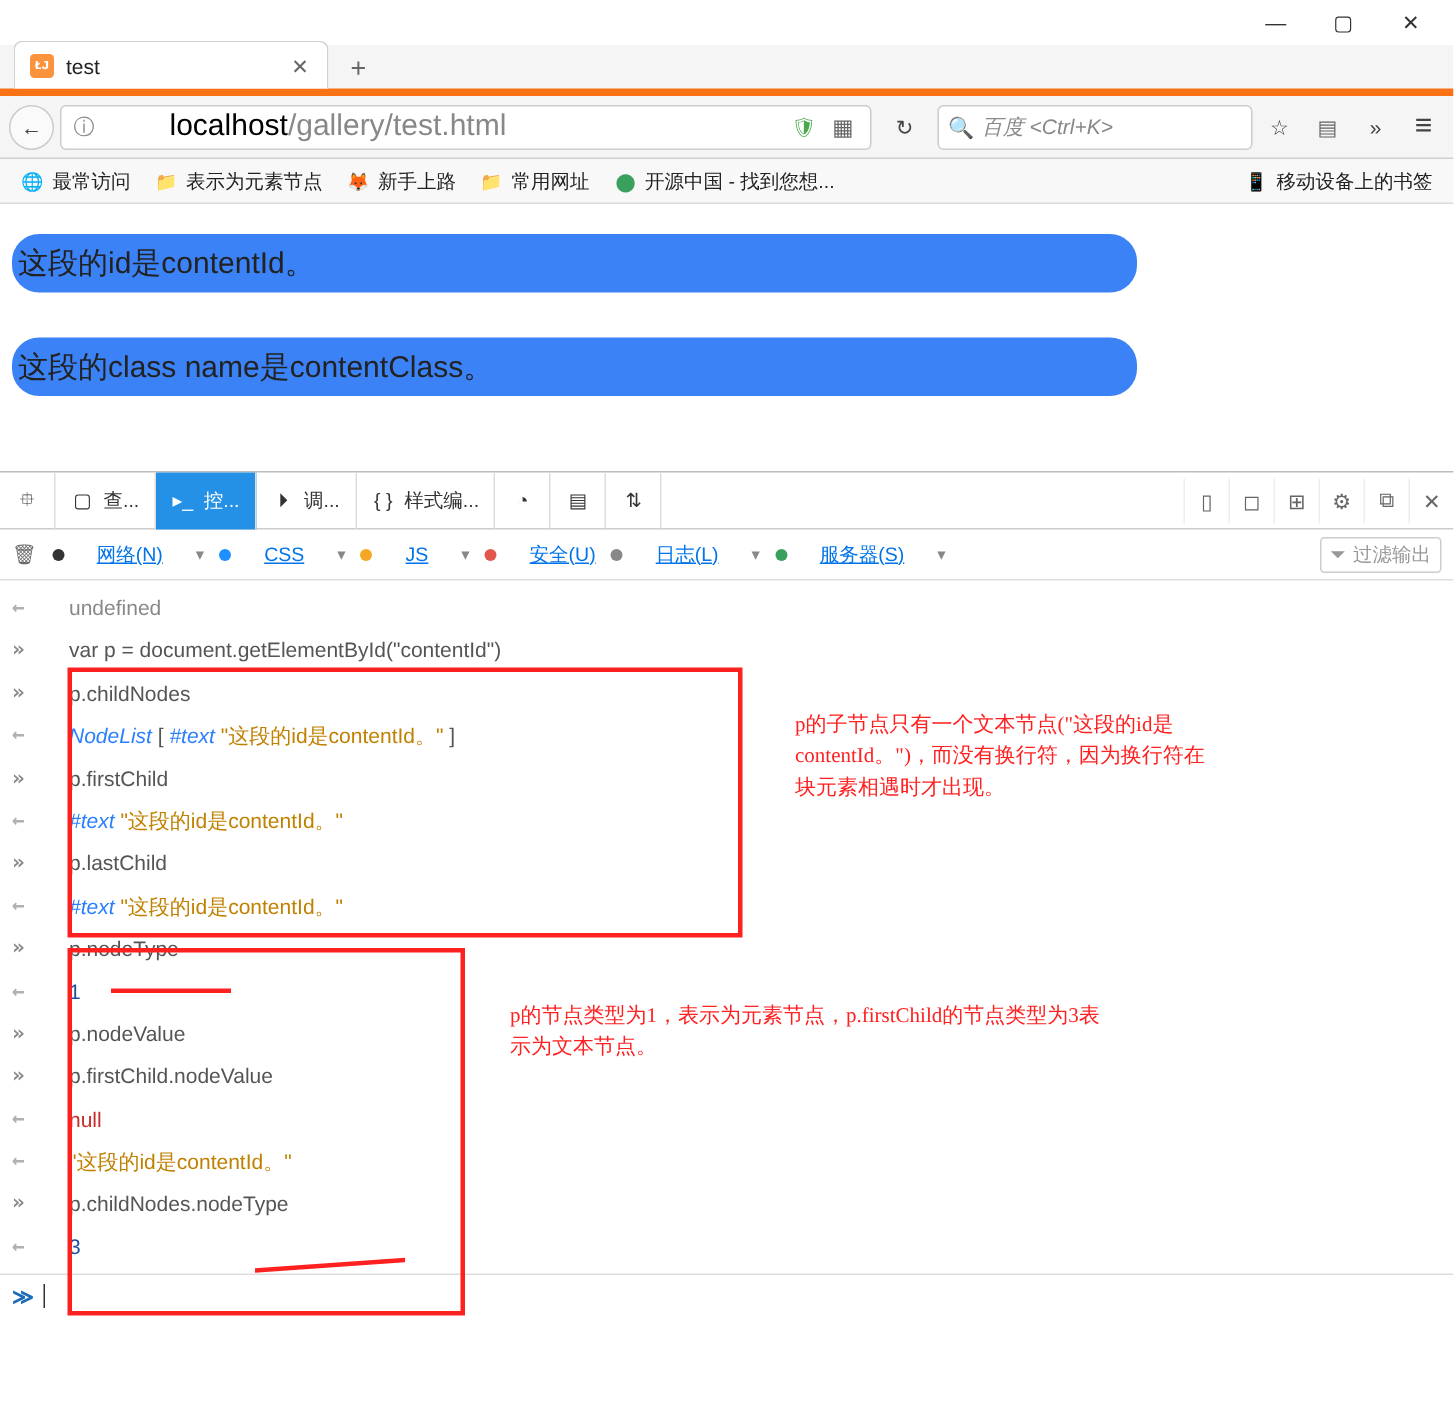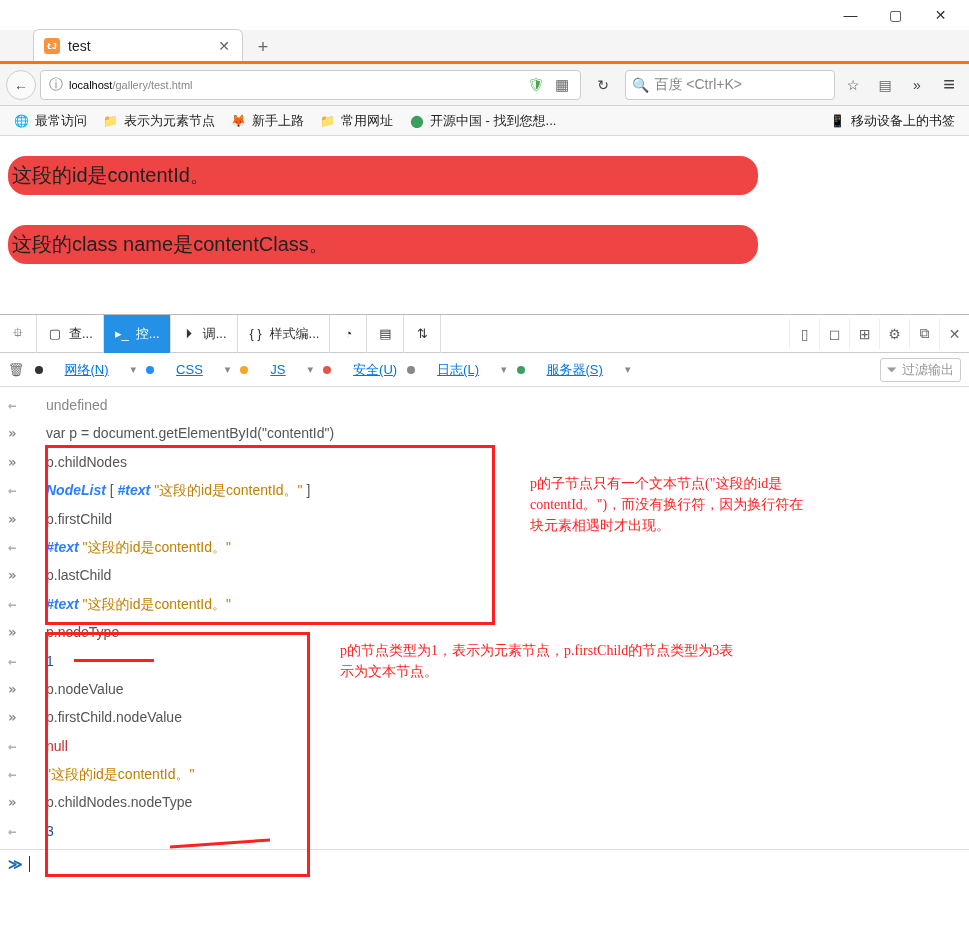--- a/index.html
+++ b/index.html
@@ -1,50 +1,50 @@
 <!DOCTYPE html>
 <html><head>
 <meta charset="utf-8">
 <style>
 * { margin:0; padding:0; box-sizing:border-box; font-family:"Segoe UI",Arial,sans-serif; }
 body { width:969px; height:934px; background:#fff; overflow:hidden; font-size:14px; color:#222;}
 .window-chrome { height:30px; background:#fff; display:flex; justify-content:flex-end; align-items:center; padding-right:6px;}
 .win-btn { width:45px; height:30px; display:flex; align-items:center; justify-content:center; font-size:14px; color:#333;}
-.tabbar { height:34px; background:#f5f5f5; border-bottom:3px solid #f97316; display:flex; align-items:flex-end; padding-left:33px;}
+.tabbar { height:34px; background:#f5f5f5; border-bottom:5px solid #f97316; display:flex; align-items:flex-end; padding-left:9px;}
 .tab { height:32px; min-width:210px; max-width:300px; background:#fff; border:1px solid #d0d0d0; border-bottom:none; border-radius:6px 6px 0 0; display:flex; align-items:center; padding:0 10px; gap:8px;}
 .tab .favicon { width:16px; height:16px; display:flex; align-items:center; justify-content:center; background:#fb923c; border-radius:3px; font-size:10px; color:#fff; font-weight:bold;}
 .tab .title { flex:1; font-size:14px;}
 .tab .close { width:16px; height:16px; display:flex; align-items:center; justify-content:center; color:#666; font-size:14px;}
 .newtab { width:28px; height:28px; display:flex; align-items:center; justify-content:center; color:#666; font-size:18px; margin-left:6px;}
 .navbar { height:42px; background:#f5f5f5; border-bottom:1px solid #d0d0d0; display:flex; align-items:center; padding:0 6px; gap:4px;}
 .nav-btn { width:36px; height:30px; display:flex; align-items:center; justify-content:center; border:1px solid #ccc; border-radius:4px; background:#fafafa; color:#444;}
 .nav-btn.back { border-radius:15px; width:30px; height:30px;}
 .urlbar { flex:1; height:30px; border:1px solid #ccc; border-radius:4px; background:#fff; display:flex; align-items:center; padding:0 8px; gap:6px;}
 .urlbar .info { color:#888;}
-.urltext { flex:1; font-size:11px; display:flex; align-items:center;}
+.urltext { flex:1; font-size:20px; display:flex; align-items:center;margin-left:44px;}
 .urltext .host { color:#000;}
 .urltext .path { color:#888;}
 .url-icon { width:20px; text-align:center; color:#666;}
 .shield { color:#4aa94a; font-size:13px;}
 .searchbar { width:210px; height:30px; border:1px solid #ccc; border-radius:4px; background:#fff; display:flex; align-items:center; padding:0 6px; gap:5px; color:#555;}
 .searchbar .sicon { color:#888;}
-.searchbar .placeholder { color:#888; font-size:14px;}
+.searchbar .placeholder { color:#888; font-style:italic; font-size:14px;}
 .menubtn { width:28px; height:30px; display:flex; align-items:center; justify-content:center; color:#444;}
 .hamburger { font-size:20px;}
 .bookmarkbar { height:30px; background:#f8f8f8; border-bottom:1px solid #dadada; display:flex; align-items:center; padding:0 8px; gap:4px; font-size:13px;}
 .bm { display:flex; align-items:center; gap:5px; padding:2px 6px; border-radius:3px;}
 .bm .bmicon { width:16px; height:16px; display:flex; align-items:center; justify-content:center; font-size:12px;}
 .folder { color:#f5c242;}
 .globe { color:#aaa;}
 .firefox { color:#ff8c00;}
 .oschina { color:#3ba05d;}
 .spacer { flex:1;}
 .phone { color:#777;}
 .page-content { padding:20px 8px;}
-.para { background:#ef4444; padding:6px 4px; font-size:20px; margin-bottom:30px; max-width:750px;border-radius:18px;}
+.para { background:#3b82f6; padding:6px 4px; font-size:20px; margin-bottom:30px; max-width:750px;border-radius:18px;}
 .devtools { border-top:1px solid #bbb; background:#fff; position:relative;}
 .dt-toolbar { height:38px; border-bottom:1px solid #ccc; display:flex; align-items:center;}
 .dt-tab { height:38px; display:flex; align-items:center; gap:6px; padding:0 10px; border-right:1px solid #ddd; font-size:13px; color:#333;}
 .dt-tab.active { background:#2591e6; color:#fff;}
 .dt-icon { width:16px; height:16px; display:flex; align-items:center; justify-content:center;}
 .dt-right { margin-left:auto; display:flex; align-items:center;}
 .dt-rbtn { width:30px; height:30px; display:flex; align-items:center; justify-content:center; color:#666; border-left:1px solid #eee;}
 .dt-filterbar { height:34px; border-bottom:1px solid #ddd; display:flex; align-items:center; padding:0 8px; gap:10px; font-size:13px;}
 .trash { color:#666;}
 .fitem { display:flex; align-items:center; gap:22px;}
@@ -58,21 +58,21 @@
 .flink { color:#0074e8; text-decoration:underline;}
 .dd { color:#888; font-size:11px;}
 .filterbox { border:1px solid #ccc; border-radius:3px; padding:2px 6px; display:flex; align-items:center; gap:5px; color:#999; margin-left:auto;}
 .console { position:relative; padding:4px 8px 4px 2px; font-family:Consolas,monospace; font-size:14px;}
 .cline { display:flex; align-items:flex-start; padding:3px 0; line-height:1.6;}
 .carrow { width:44px; text-align:left; padding-left:6px; color:#888; font-family:monospace; font-weight:bold; flex-shrink:0;}
 .cin::before { content:"\00BB"; color:#888;}
 .cout::before { content:"\2190"; color:#b0b0b0;}
 .ccode { color:#555; white-space:pre;}
 .str { color:#c08000;}
-.obj { color:#2a7fff; font-style:italic;font-weight:bold;}
+.obj { color:#2a7fff; font-style:italic;}
 .num { color:#1e50a2;}
 .null { color:#c92a2a;}
 .redbox { position:absolute; border:3px solid #ff2020; pointer-events:none;}
 .annotation { position:absolute; color:#ff2020; font-size:14px; line-height:1.5; font-family:"SimSun","STSong",serif; pointer-events:none; white-space:pre-wrap;}
 .underline-red { position:absolute; height:3px; background:#ff2020; pointer-events:none;}
 .console-input { border-top:1px solid #ddd; padding:6px 8px; font-family:Consolas,monospace; color:#1e6bb8; display:flex; align-items:center;}
 .console-input .prompt { color:#1e6bb8; font-weight:bold; margin-right:6px;}
 .console-input .cursor { width:1px; height:16px; background:#333; display:inline-block; animation:blink 1s step-start infinite;}
 @keyframes blink { 50% { opacity:0;} }
 </style>
@@ -290,21 +290,21 @@
     <div class="cline">
         <span class="carrow cout"></span>
         <span class="ccode num">3</span>
       </div>
 
     <div class="redbox" style="left:45px; top:58px; width:450px; height:180px;"></div>
     <div class="redbox" style="left:45px; top:245px; width:265px; height:245px;"></div>
     <div class="annotation" style="left:530px; top:86px; width:420px;">p的子节点只有一个文本节点("这段的id是
 contentId。")，而没有换行符，因为换行符在
 块元素相遇时才出现。</div>
-    <div class="annotation" style="left:340px; top:253px; width:600px;">p的节点类型为1，表示为元素节点，p.firstChild的节点类型为3表
+    <div class="annotation" style="left:340px; top:280px; width:600px;">p的节点类型为1，表示为元素节点，p.firstChild的节点类型为3表
 示为文本节点。</div>
     <div class="underline-red" style="left:74px; top:272px; width:80px;"></div>
     <div class="underline-red" style="left:170px; top:455px; width:100px; transform:skewY(-4deg);"></div>
   </div>
 
   <div class="console-input">
     <span class="prompt">≫</span>
       <span class="cursor"></span>
   </div>
 </div>

